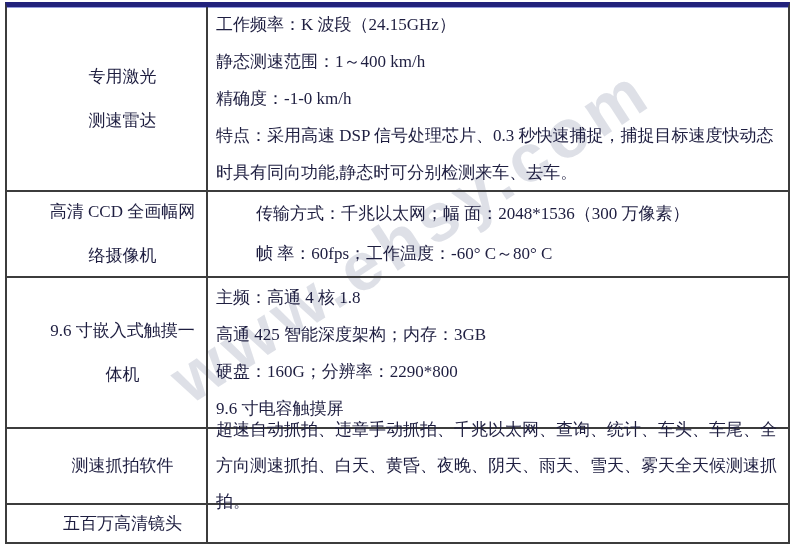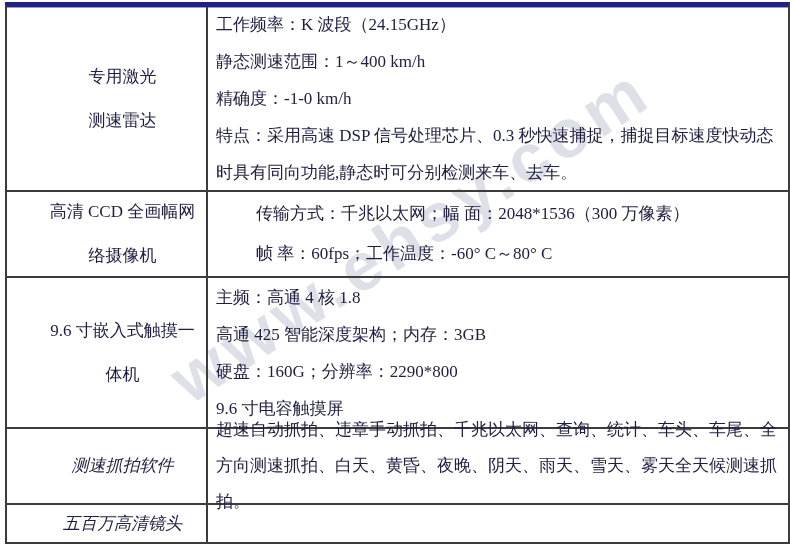--- a/index.html
+++ b/index.html
@@ -49,21 +49,21 @@
     border-right:2px solid var(--border-color,#3c3c3c);
     display:flex;
     flex-direction:column;
     justify-content:center;
     align-items:center;
     text-align:center;
     font-size:17px;
     padding-left:32px;
   }
   .cat-line{line-height:44px;white-space:nowrap;}
-  .r4 .cat-line,.r5 .cat-line{line-height:20px;font-style:italic;}
+  .r4 .cat-line,.r5 .cat-line{line-height:20px;}
   .cell-right{
     flex:1;
     display:flex;
     flex-direction:column;
     justify-content:center;
     padding:0 10px 0 8px;
     font-size:17px;
   }
   .spec{margin:0;line-height:37px;}
   .r2 .spec{line-height:40px;}

